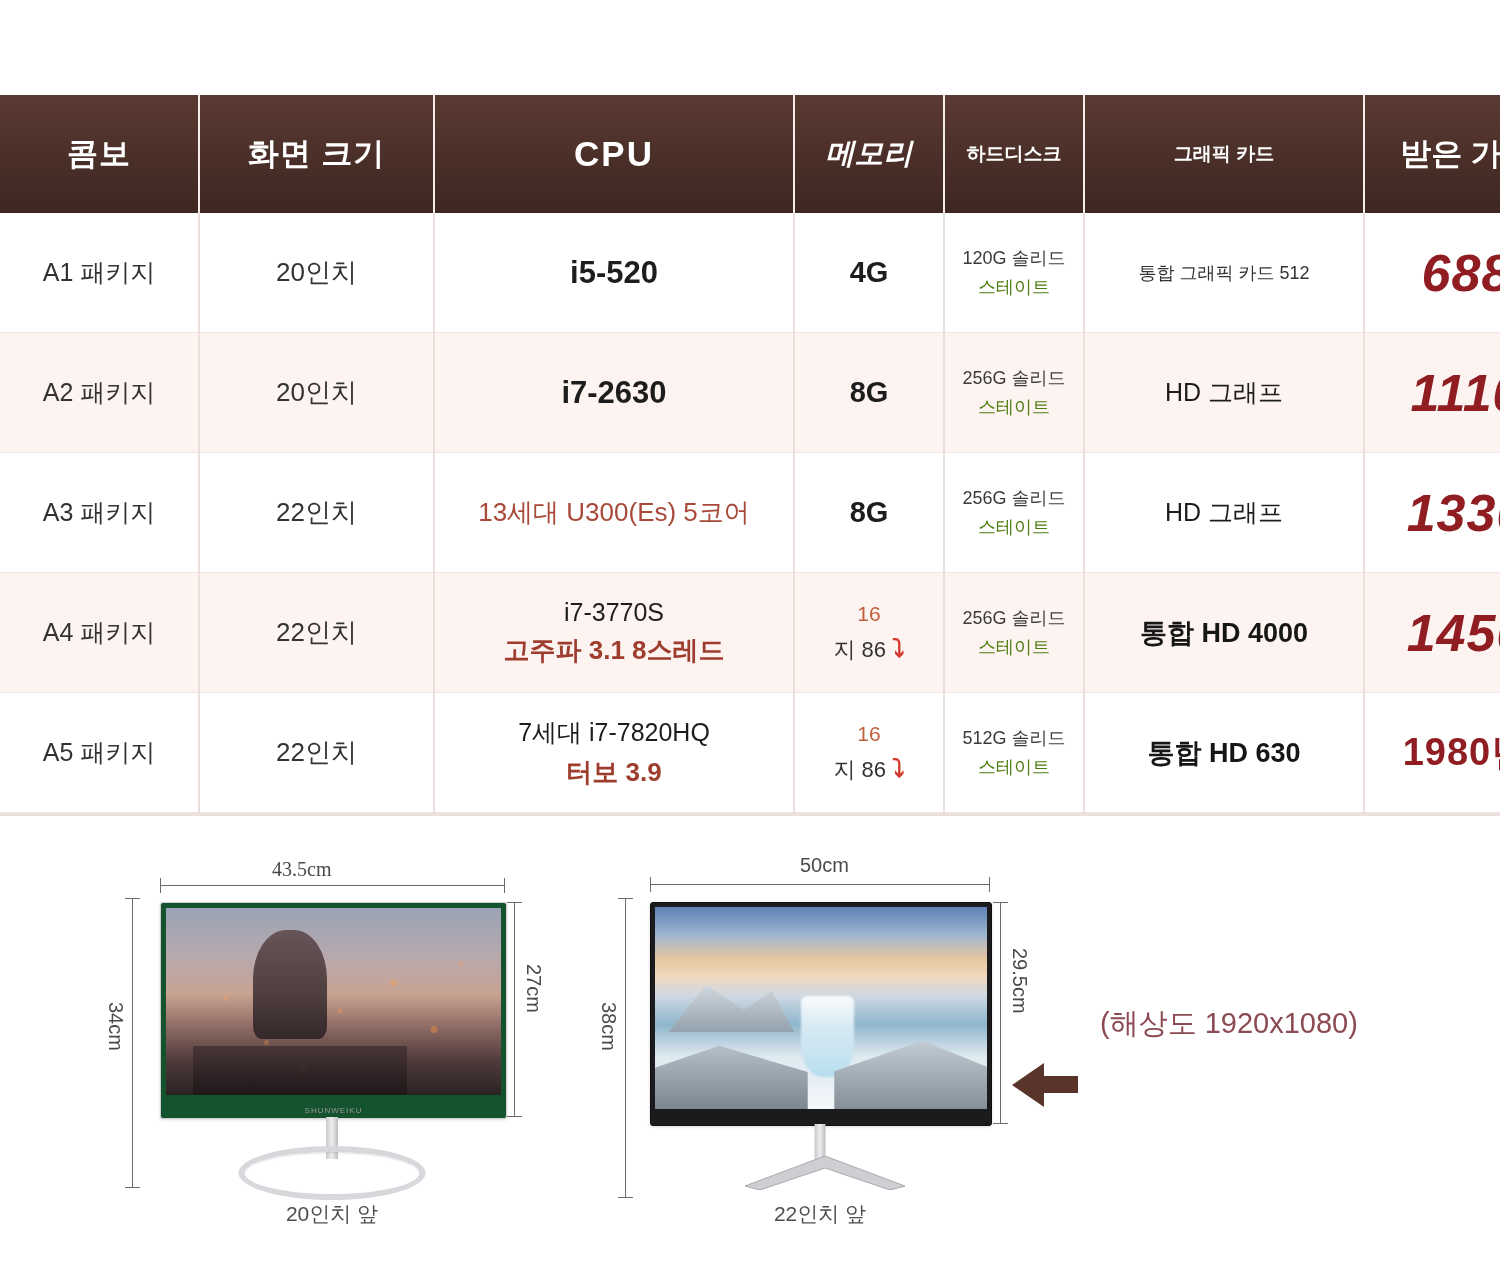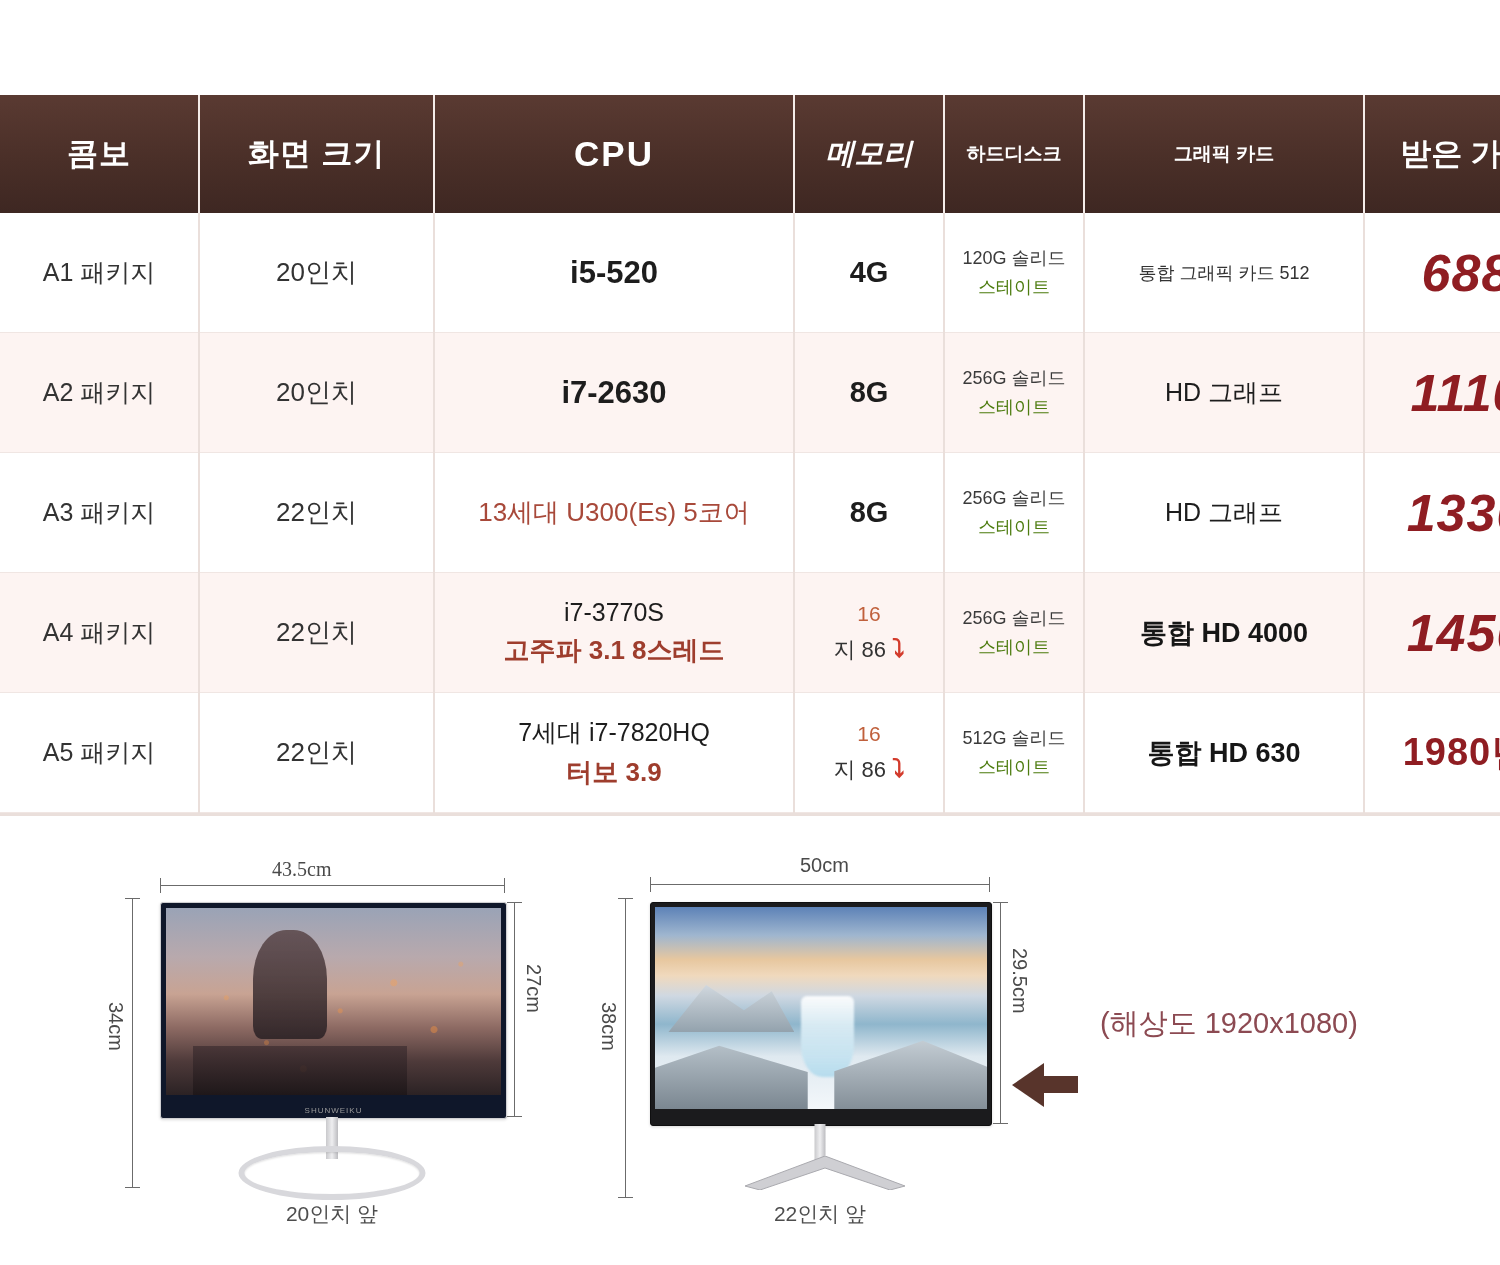--- a/index.html
+++ b/index.html
@@ -142,21 +142,21 @@
     color: #4a4a4a;
     white-space: nowrap;
   }
   .dim-label.vert {
     writing-mode: vertical-rl;
     text-orientation: mixed;
   }
 
   .screen-frame {
     position: absolute;
-    background: #0f172a;
+    background: #14532d;
     border: 1px solid #cfcfd2;
     border-radius: 3px;
     box-shadow: 0 1px 3px rgba(0,0,0,0.15);
     overflow: hidden;
   }
   .screen-inner {
     position: absolute;
     left: 5px; right: 5px; top: 5px;
     height: calc(100% - 28px);
     overflow: hidden;

